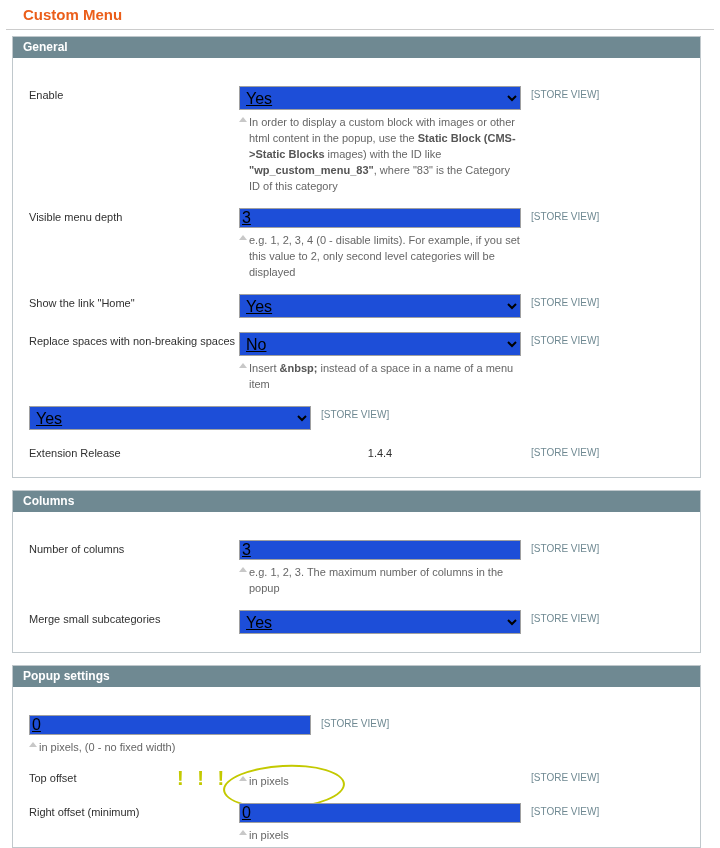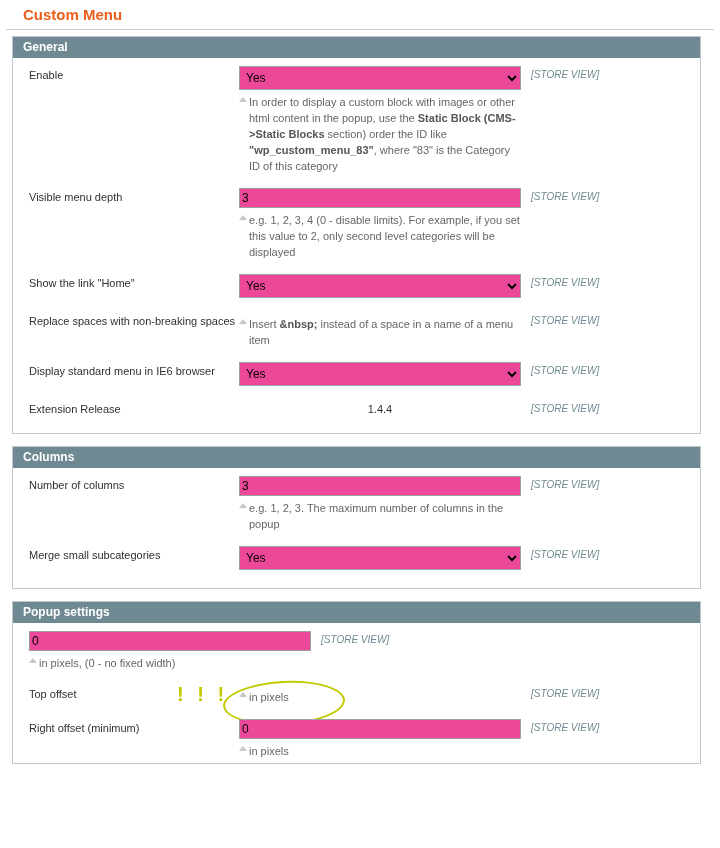--- a/index.html
+++ b/index.html
@@ -30,21 +30,21 @@
     background: #fff;
   }
   .section-head {
     background: #6F8992;
     color: #fff;
     font-weight: bold;
     font-size: 12px;
     padding: 3px 10px 4px 10px;
   }
   .section-body {
-    padding: 8px 16px 4px 16px;
+    padding: 28px 16px 4px 16px;
   }
   .row {
     display: flex;
     align-items: flex-start;
     margin-bottom: 14px;
     position: relative;
   }
   .lbl {
     width: 210px;
     min-width: 210px;
@@ -52,37 +52,37 @@
     font-size: 11px;
     color: #303030;
   }
   .field-col {
     width: 282px;
     min-width: 282px;
     position: relative;
   }
   select.sel, input.inp {
     width: 276px;
-    font-size: 12px;
+    font-size: 16px;
     padding: 1px 2px;
     border: 1px solid #a0a0a0;
-    background: #ec4899;
+    background: #1d4ed8;
     box-sizing: content-box;
     height: 16px;
+    text-decoration: underline;
   }
   select.sel {
     height: 20px;
   }
   .scope {
     margin-left: 10px;
     color: #6f8992;
     font-size: 10px;
     padding-top: 3px;
     white-space: nowrap;
-    font-style: italic;
   }
   .note {
     margin-top: 4px;
     color: #666666;
     font-size: 11px;
     line-height: 16px;
     padding-left: 10px;
     position: relative;
   }
   .note .caret {
@@ -134,21 +134,21 @@
     <div class="section-body">
 
       <div class="row">
         <div class="lbl">Enable</div>
         <div class="field-col">
           <select class="sel">
             <option>Yes</option>
           </select>
           <div class="note">
             <span class="caret"></span>
-            <span>In order to display a custom block with images or other html content in the popup, use the </span><b>Static Block (CMS-&gt;Static Blocks</b><span> section) order the ID like </span><b>"wp_custom_menu_83"</b><span>, where "83" is the Category ID of this category</span>
+            <span>In order to display a custom block with images or other html content in the popup, use the </span><b>Static Block (CMS-&gt;Static Blocks</b><span> images) with the ID like </span><b>"wp_custom_menu_83"</b><span>, where "83" is the Category ID of this category</span>
           </div>
         </div>
         <div class="scope">[STORE VIEW]</div>
       </div>
 
       <div class="row">
         <div class="lbl">Visible menu depth</div>
         <div class="field-col">
           <input class="inp" value="3" style="">
           <div class="note"><span class="caret"></span><span>e.g. 1, 2, 3, 4 (0 - disable limits). For example, if you set this value to 2, only second level categories will be displayed</span></div>
@@ -162,30 +162,32 @@
           <select class="sel">
             <option>Yes</option>
           </select>
         </div>
         <div class="scope">[STORE VIEW]</div>
       </div>
 
       <div class="row">
         <div class="lbl">Replace spaces with non-breaking spaces</div>
         <div class="field-col">
+          <select class="sel">
+            <option>No</option>
+          </select>
           <div class="note">
             <span class="caret"></span>
             <span>Insert </span><b>&amp;nbsp;</b><span> instead of a space in a name of a menu item</span>
           </div>
         </div>
         <div class="scope">[STORE VIEW]</div>
       </div>
 
       <div class="row">
-        <div class="lbl">Display standard menu in IE6 browser</div>
         <div class="field-col">
           <select class="sel">
             <option>Yes</option>
           </select>
         </div>
         <div class="scope">[STORE VIEW]</div>
       </div>
 
       <div class="row">
         <div class="lbl">Extension Release</div>

